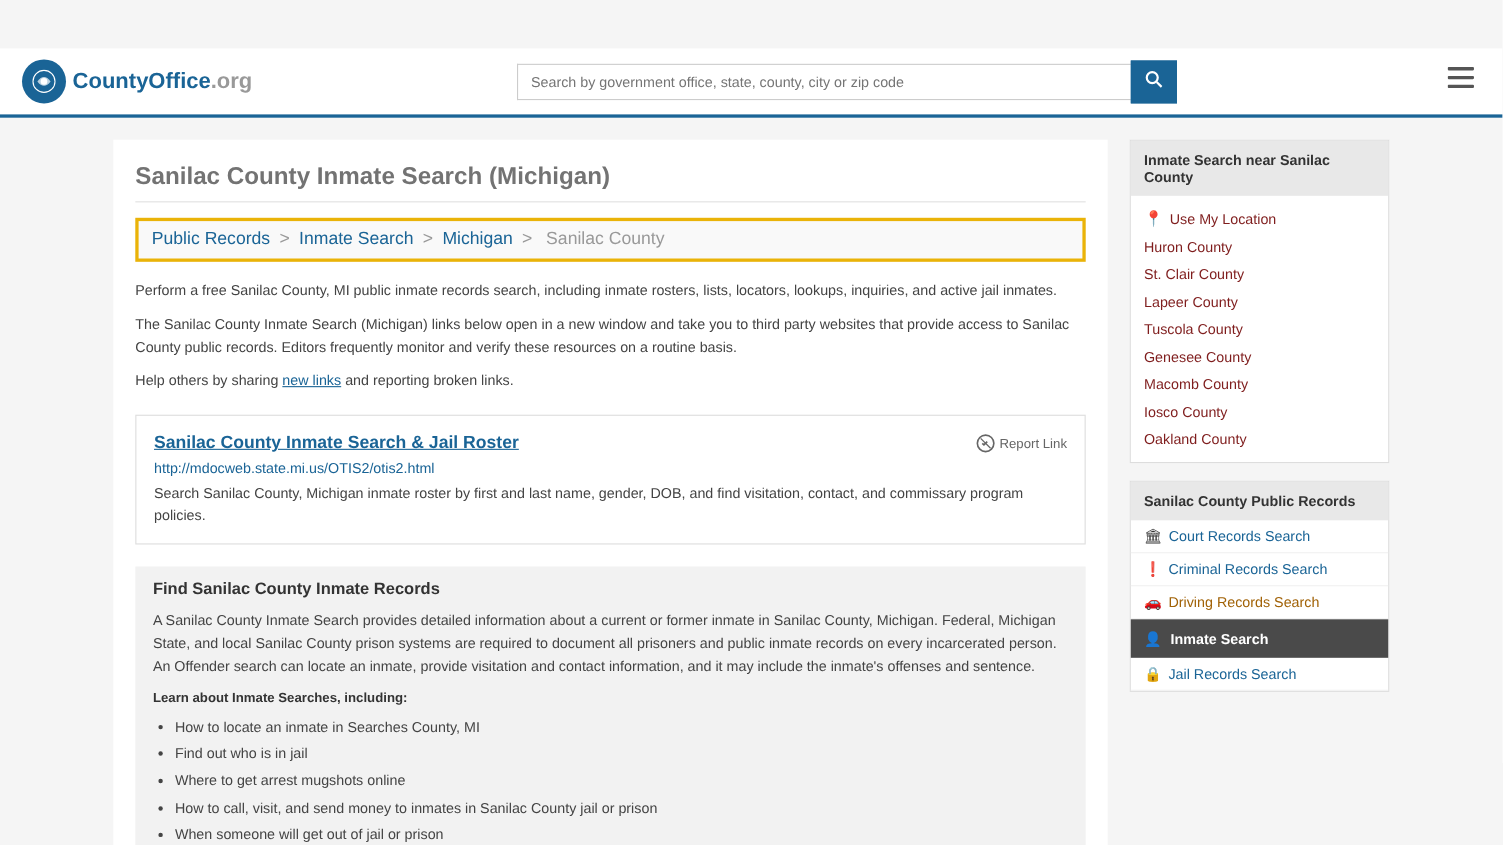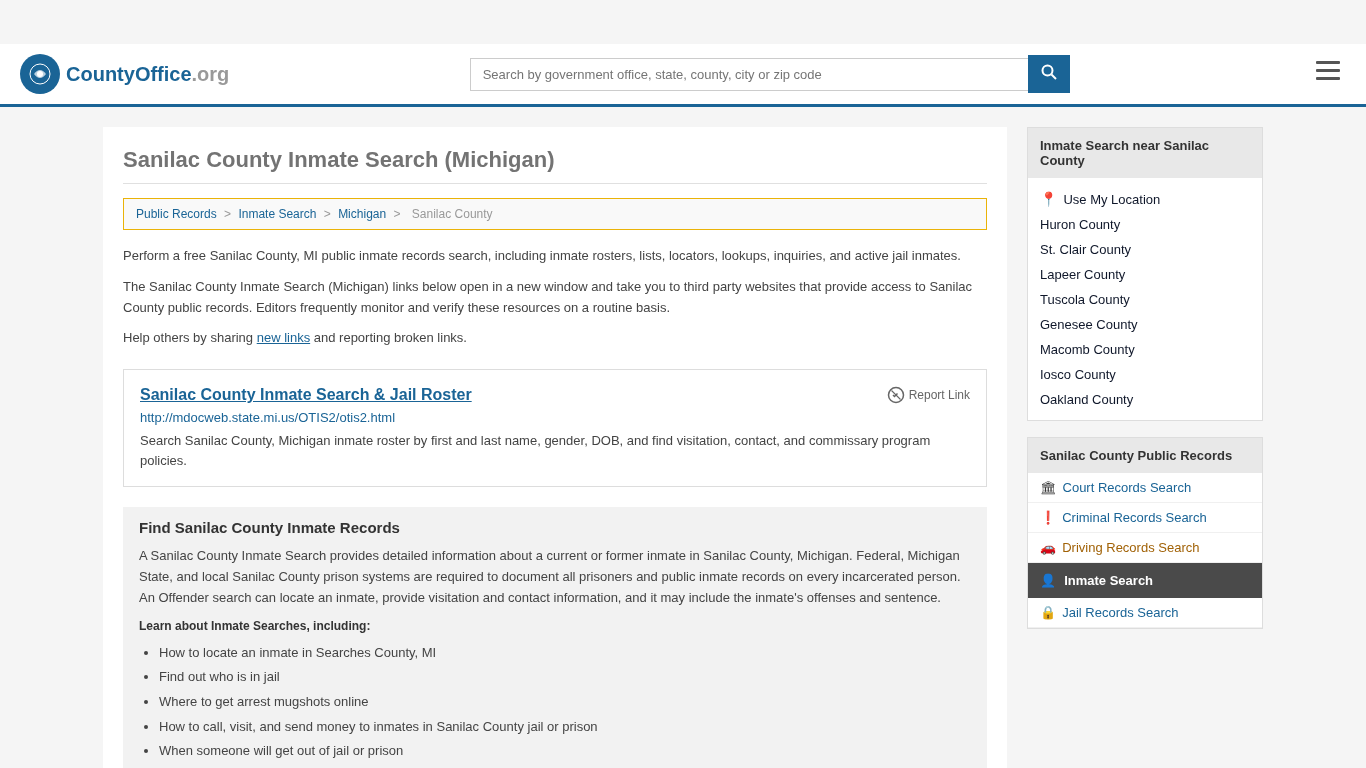--- a/index.html
+++ b/index.html
@@ -92,26 +92,26 @@
     
     .page-title {
       font-size: 22px;
       font-weight: bold;
       color: #737373;
       margin-bottom: 14px;
       border-bottom: 1px solid #e0e0e0;
       padding-bottom: 10px;
     }
     .breadcrumb {
-      font-size: 12px;
+      font-size: 16px;
       color: #666;
       margin-bottom: 16px;
       background: #f9f9f9;
       padding: 8px 12px;
-      border: 1px solid #eab308;
+      border: 3px solid #eab308;
     }
     .breadcrumb a {
       color: #1a6496;
       text-decoration: none;
     }
     .breadcrumb span {
       color: #999;
       margin: 0 4px;
     }
     .intro-text {
@@ -217,21 +217,21 @@
       padding: 8px 0;
     }
     .sidebar-list li {
       padding: 5px 12px;
       font-size: 13px;
       display: flex;
       align-items: center;
       gap: 6px;
     }
     .sidebar-list li a {
-      color: #0f172a;
+      color: #7f1d1d;
       text-decoration: none;
     }
     .sidebar-list li.use-location {
       color: #1a6496;
       cursor: pointer;
     }
     .sidebar-item-active {
       background: #4a4a4a;
       padding: 10px 12px;
       font-size: 13px;

